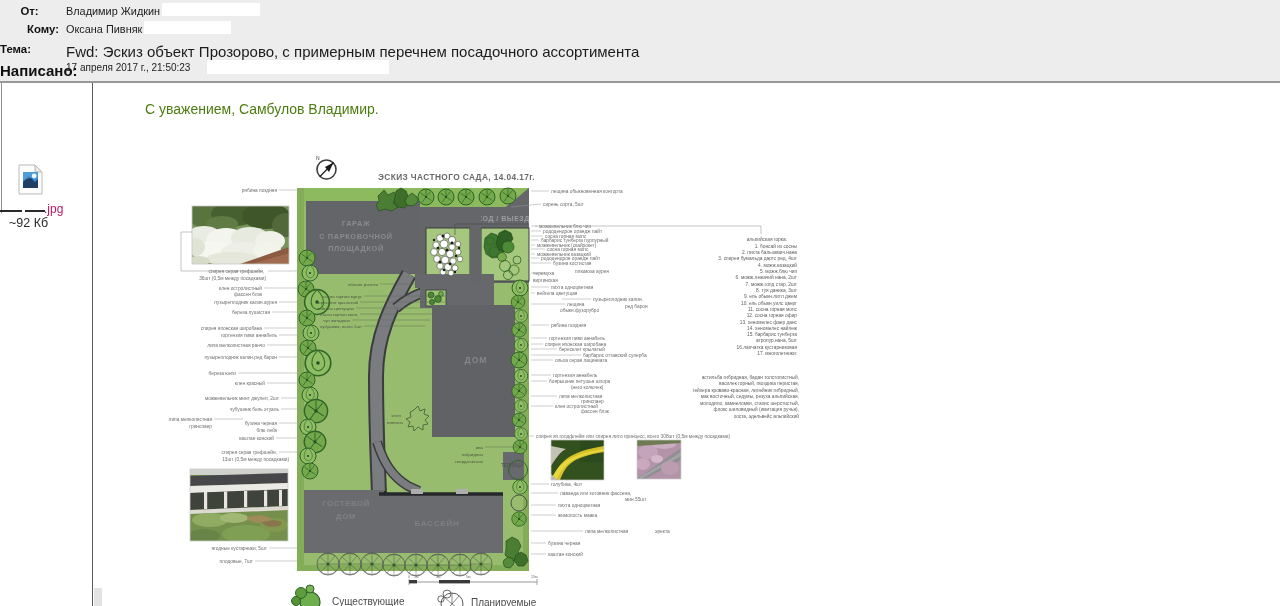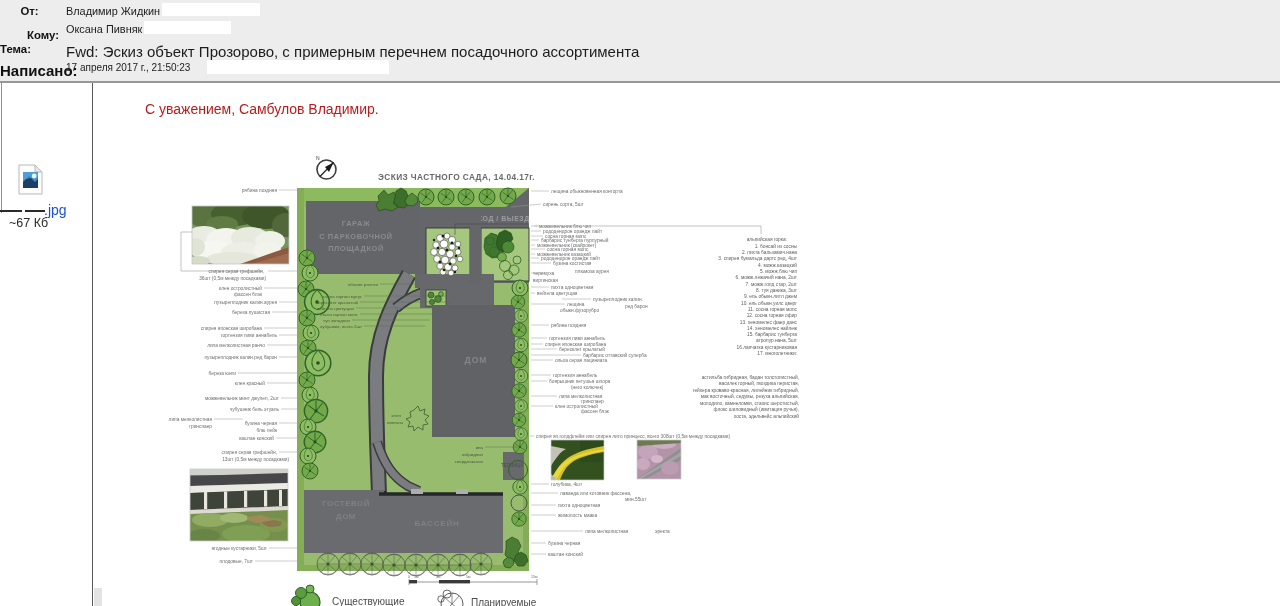--- a/index.html
+++ b/index.html
@@ -10,21 +10,21 @@
 <body>
 
 <div class="abs" style="left:0;top:0;width:1280px;height:81px;background:#ededed;border-bottom:2px solid #979797;"></div>
 
 <div class="abs" style="left:0;top:4.5px;width:59px;text-align:center;font-size:11.4px;font-weight:bold;color:#111;">От:</div>
 
 <div class="abs" style="left:66px;top:4.5px;font-size:10.9px;color:#1c1c1c;">Владимир Жидкин ·</div>
 
 <div class="abs" style="left:162px;top:3px;width:98px;height:13px;background:#fff;"></div>
 
-<div class="abs" style="left:0;top:22.5px;width:59px;text-align:right;font-size:11.4px;font-weight:bold;color:#111;margin-top:6px;">Кому:</div>
+<div class="abs" style="left:0;top:22.5px;width:59px;text-align:right;font-size:11.4px;font-weight:bold;color:#111;">Кому:</div>
 
 <div class="abs" style="left:66px;top:22.5px;font-size:10.9px;color:#1c1c1c;">Оксана Пивняк ·</div>
 
 <div class="abs" style="left:144px;top:21px;width:87px;height:13px;background:#fff;"></div>
 
 <div class="abs" style="left:0;top:42.5px;width:59px;text-align:left;font-size:11.4px;font-weight:bold;color:#111;">Тема:</div>
 
 <div class="abs" style="left:66px;top:42.5px;font-size:15px;color:#1c1c1c;">Fwd: Эскиз объект Прозорово, с примерным перечнем посадочного ассортимента</div>
 
 <div class="abs" style="left:0;top:61.5px;width:59px;text-align:right;font-size:15px;font-weight:bold;color:#111;">Написано:</div>
@@ -44,25 +44,25 @@
   <path d="M17 1 L17 8 L24 8 Z" fill="#e9e9e9" stroke="#b9b9b9" stroke-width="1"></path>
   <rect x="5" y="8" width="15" height="16" fill="#3e8ed0"></rect>
   <path d="M5 24 L5 18 L11 12 L17 18 L20 15 L20 24 Z" fill="#1d3f66"></path>
   <path d="M5 8 L20 8 L20 12 L5 16 Z" fill="#5aa7e0" opacity="0.6"></path>
   <circle cx="16.2" cy="12" r="2.4" fill="#eef6fb"></circle>
 </svg>
 
 <div class="abs" style="left:0;top:210px;width:22px;height:2px;background:#2a2a2a;"></div>
 <div class="abs" style="left:25px;top:210px;width:20px;height:2px;background:#2a2a2a;"></div>
 
-<div class="abs" style="left:44px;top:202px;font-size:14px;color:#1d4ed8;">.jpg</div>
-
-<div class="abs" style="left:9px;top:216px;font-size:12.5px;color:#2a2a2a;">~67 Кб</div>
-
-<div class="abs" style="left:145px;top:101px;font-size:14px;color:#b91c1c;">С уважением, Самбулов Владимир.</div>
+<div class="abs" style="left:44px;top:202px;font-size:12px;color:#be185d;">.jpg</div>
+
+<div class="abs" style="left:9px;top:216px;font-size:12.5px;color:#2a2a2a;">~92 Кб</div>
+
+<div class="abs" style="left:145px;top:101px;font-size:14px;color:#4d7c0f;">С уважением, Самбулов Владимир.</div>
 
 <svg id="plan" class="abs" style="left:0;top:0;" width="1280" height="606" viewBox="0 0 1280 606">
 <defs>
 
   <g id="etree">
     <circle r="8" fill="#74a94b" stroke="#2e6526" stroke-width="1"></circle>
     <path d="M0,0 L4.5,-5.5 M0,0 L-5.5,-4 M0,0 L-4,5.5 M0,0 L5.5,3.5 M0,0 L0,-7" stroke="#2e6526" stroke-width="0.7" fill="none"></path>
     <circle r="1.1" fill="#234d1c"></circle>
   </g>
 

